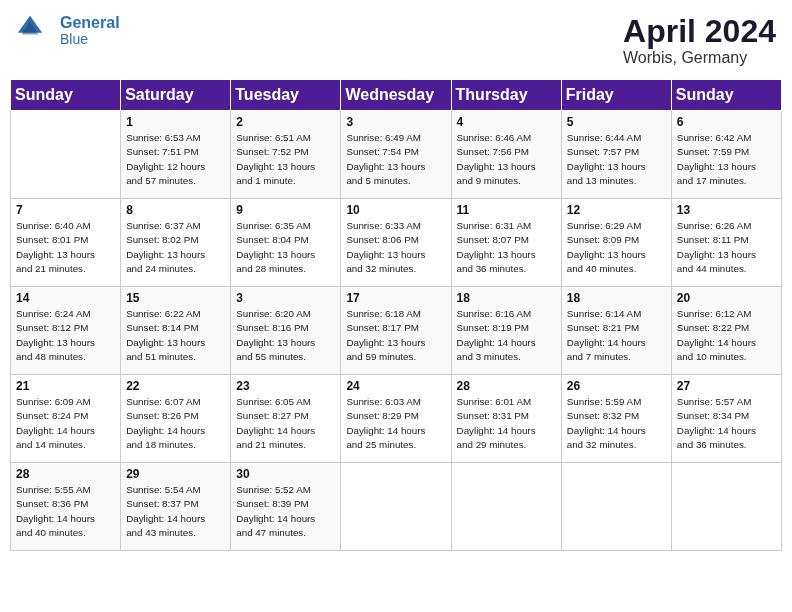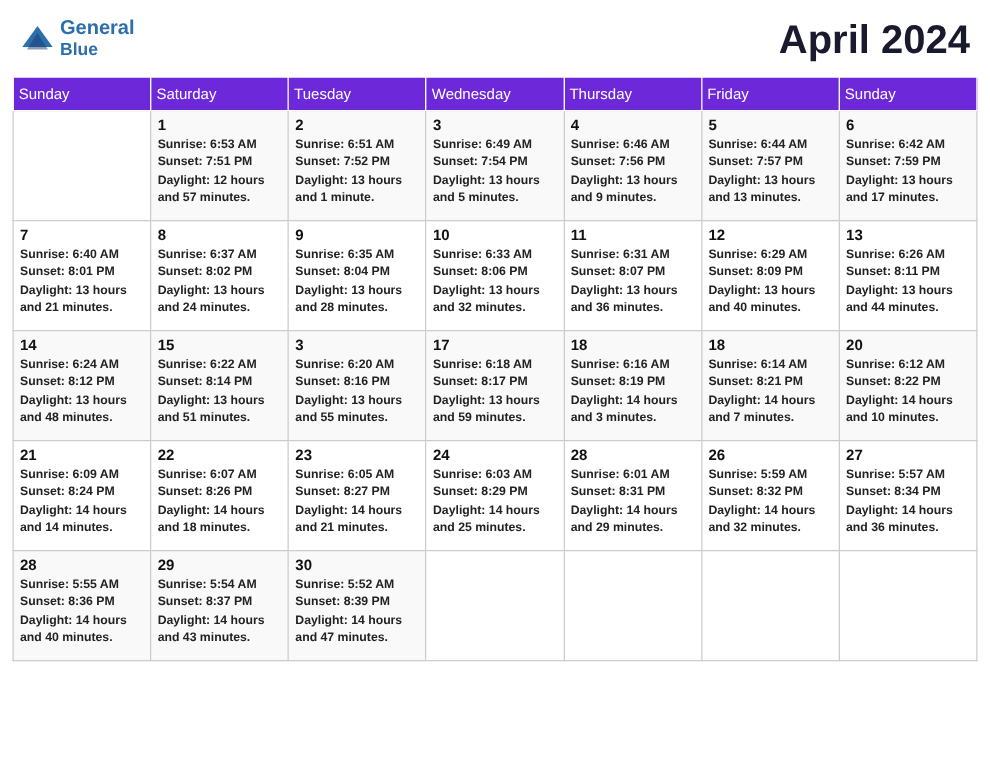--- a/index.html
+++ b/index.html
@@ -12,22 +12,22 @@
     }
     .header {
       display: flex;
       justify-content: space-between;
       align-items: flex-start;
       margin-bottom: 8px;
       padding: 4px 6px;
     }
     .logo {
       display: flex;
-      align-items: flex-end;
-      gap: 4px;
+      align-items: flex-start;
+      gap: 16px;
     }
     .logo-icon {
       width: 28px;
       height: 28px;
     }
     .month-title {
       text-align: left;
     }
     .month-title h1 {
       font-size: 32px;
@@ -39,72 +39,72 @@
       font-size: 16px;
       font-weight: normal;
       color: #333;
     }
     table {
       width: 100%;
       border-collapse: collapse;
       font-size: 10.5px;
     }
     thead tr th {
-      background-color: #6d28d9;
+      background-color: #4c1d95;
       color: white;
       padding: 6px 4px;
       text-align: left;
-      font-size: 12px;
-      font-weight: normal;
+      font-size: 16px;
+      font-weight: bold;
       border: 1px solid #fff;
     }
     tbody tr td {
       border: 1px solid #ccc;
       vertical-align: top;
       padding: 4px 5px;
       width: 14.28%;
       min-height: 80px;
       height: 88px;
     }
     .day-num {
       font-weight: bold;
       font-size: 12px;
       margin-bottom: 2px;
       color: #111;
     }
     .day-info {
       font-size: 9.8px;
       color: #222;
       line-height: 1.45;
-      font-weight: bold;
     }
     tbody tr:nth-child(odd) td {
       background: #f9f9f9;
     }
     tbody tr:nth-child(even) td {
       background: #fff;
     }
     .empty { background: #fff !important; }
   </style>
 </head>
 <body>
 
 <div class="header">
   <div class="logo">
     <svg class="logo-icon" viewBox="0 0 30 30">
       <polygon points="15,2 28,20 2,20" fill="#2c6fad"></polygon>
       <polygon points="15,8 24,22 6,22" fill="#1a3a6e" opacity="0.5"></polygon>
     </svg>
     <div>
       <div style="font-size:16px;font-weight:bold;color:#2c6fad;line-height:1.1">General</div>
-      <div style="font-size:14px;font-weight:bold;color:#2c6fad;line-height:1.1">Blue</div>
+      <div style="font-size:14px;font-weight:normal;color:#2c6fad;line-height:1.1">Blue</div>
     </div>
   </div>
   <div class="month-title">
     <h1>April 2024</h1>
+    <h2>Worbis, Germany</h2>
   </div>
 </div>
 
 <table>
   <thead>
     <tr>
     <th>Sunday</th>
         <th>Saturday</th>
         <th>Tuesday</th>
         <th>Wednesday</th>

